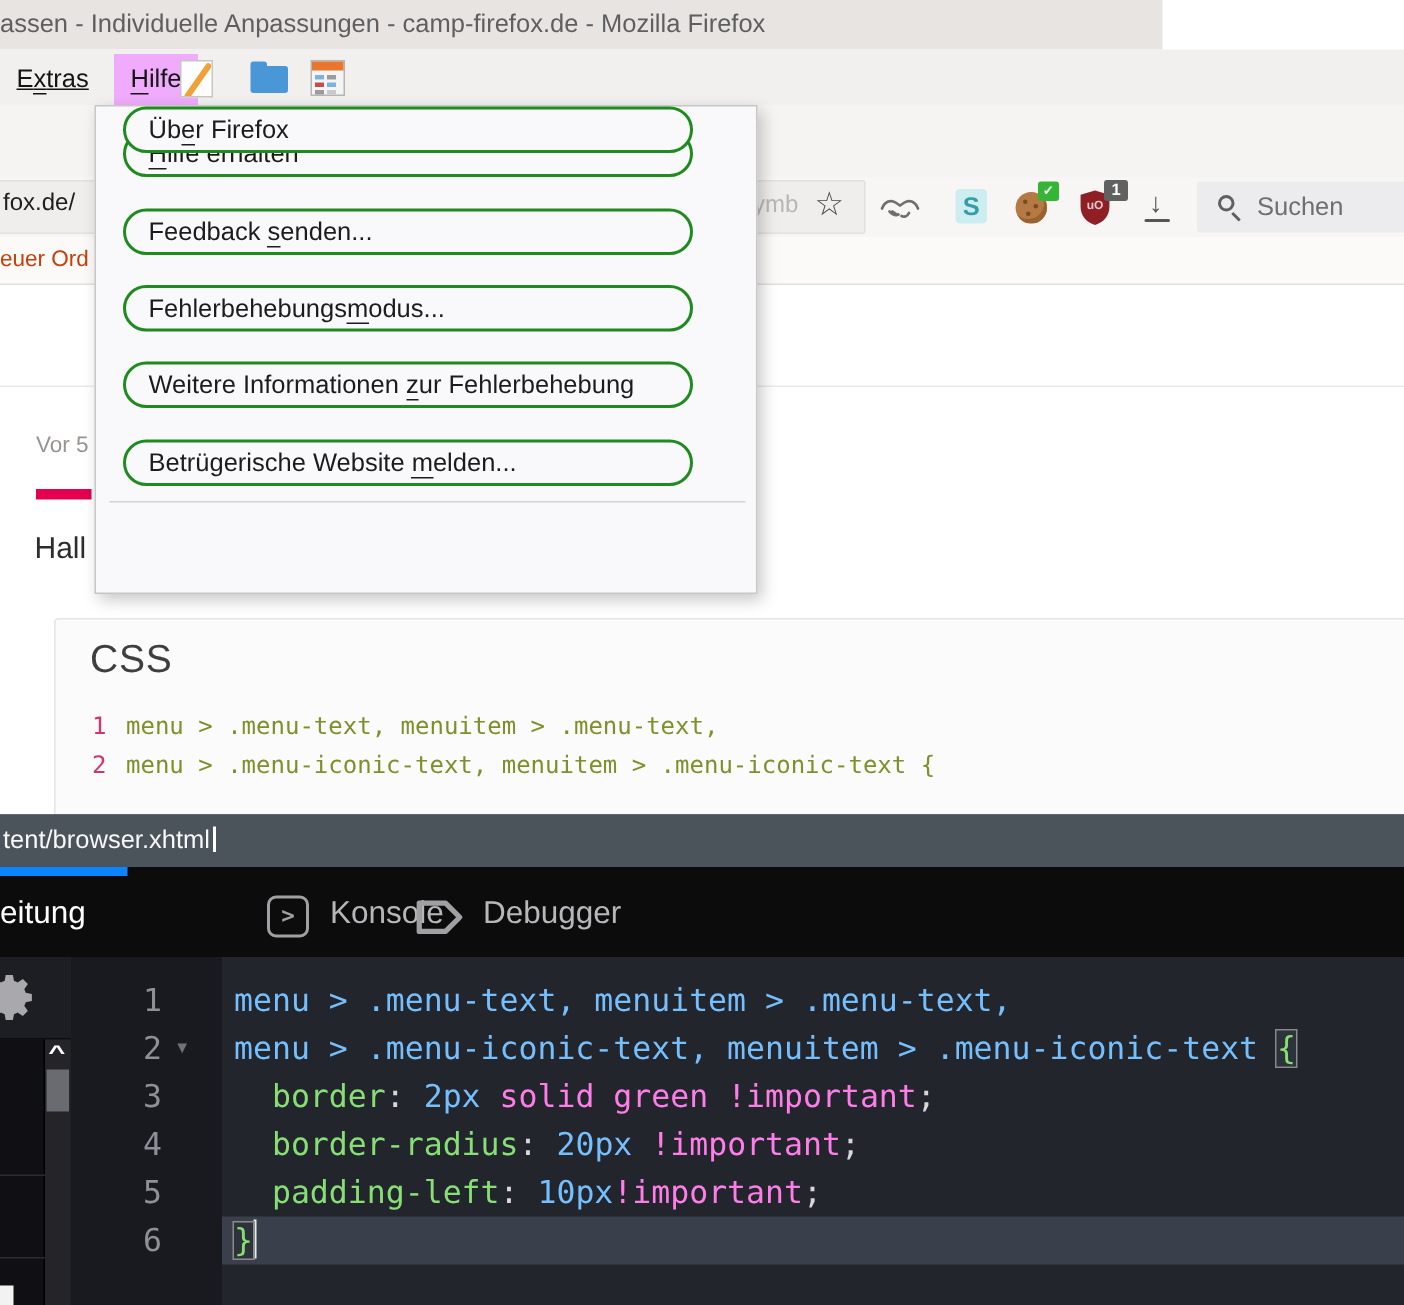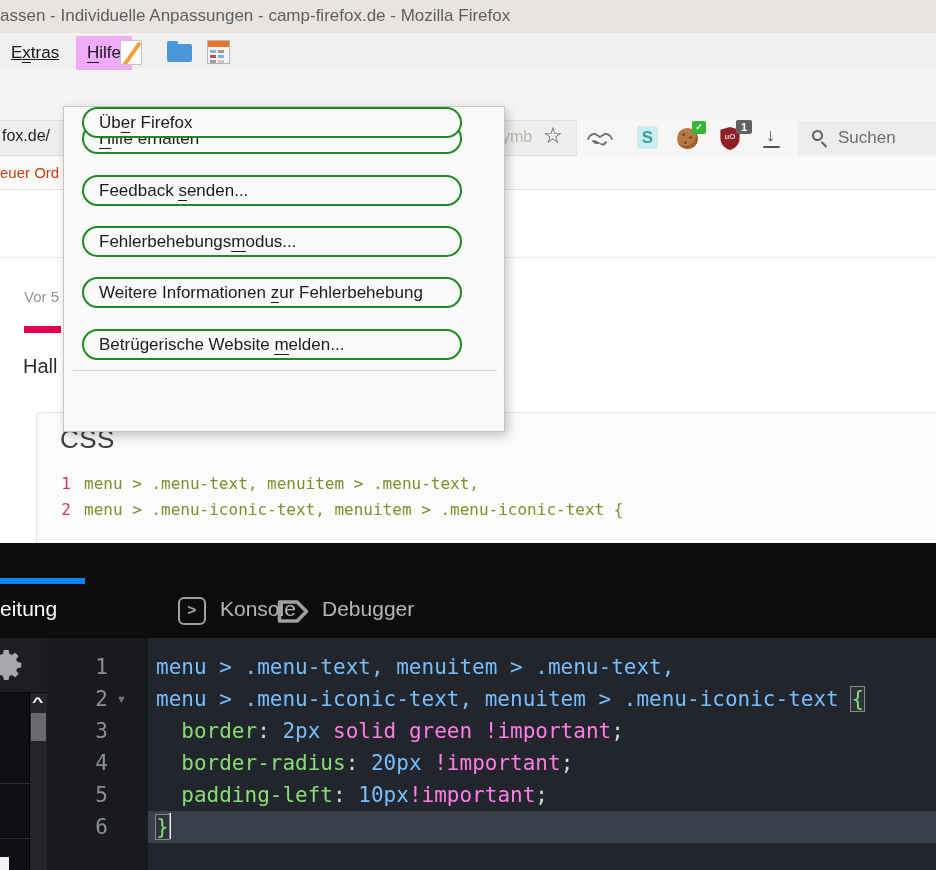--- a/index.html
+++ b/index.html
@@ -2,21 +2,21 @@
 <html><head>
 <meta charset="utf-8">
 <style>
   html,body{margin:0;padding:0;background:#fff;}
   #screen{position:relative;width:936px;height:870px;overflow:hidden;
           font-family:"Liberation Sans",sans-serif;background:#fff;}
   #screen *{box-sizing:border-box;}
   .abs{position:absolute;}
 
   
-  .titlebar{left:0;top:0;width:936px;height:33px;background:#e7e4e2;}
+  .titlebar{left:0;top:0;width:775px;height:33px;background:#e7e4e2;}
   .title-text{left:0;top:6px;font-size:17px;color:#5f5f5f;white-space:nowrap;}
 
   
   .menubar{left:0;top:33px;width:936px;height:37px;background:#f2f0ee;}
   .mb-item{position:absolute;top:3px;height:34px;padding:7px 11px 0;font-size:17px;color:#141414;white-space:nowrap;}
   .mb-extras{left:0;text-decoration:underline;}
   .mb-hilfe{left:76px;background:#f0abfc;}
   .ak{border-bottom:1.5px solid currentColor;}
   .icon-notepad{left:120px;top:7px;width:22px;height:25px;background:#fdfdfd;border:1px solid #c6c6c6;overflow:hidden;}
   .icon-notepad::after{content:'';position:absolute;left:9px;top:-1px;width:4px;height:28px;background:#f0a13a;transform:rotate(35deg);border-radius:2px;}
@@ -67,21 +67,21 @@
   .card{position:absolute;left:36px;top:222px;width:920px;height:140px;background:#fbfbfb;border:1px solid #e4e4e4;border-radius:3px;}
   .card-title{position:absolute;left:23px;top:11px;font-size:26px;color:#3f3f3f;letter-spacing:.5px;}
   .pcode{position:absolute;left:0;top:58px;width:900px;font-family:"DejaVu Sans Mono",monospace;font-size:16px;}
   .pline{height:26px;line-height:26px;white-space:pre;}
   .wc-num{display:inline-block;width:34px;text-align:right;margin-right:13px;color:#d2356b;}
   .wc-code{color:#7d9029;}
   .wc-imp{color:#e8912d;}
 
   
   .dropdown{left:63px;top:70px;width:442px;height:326px;background:#f9f9fb;border:1px solid #c6c6c6;
-     box-shadow:3px 4px 10px rgba(0,0,0,.22);z-index:50;margin-top:36px;}
+     box-shadow:3px 4px 10px rgba(0,0,0,.22);z-index:50;}
   .pill{position:absolute;left:18px;width:380px;height:31px;border:2px solid #1f8b1f;border-radius:16px;
      font-size:17px;color:#1c1c1c;line-height:27px;padding-left:15px;white-space:nowrap;overflow:hidden;background:#f9f9fb;}
   .pill:nth-of-type(1){top:16px;} .pill:nth-of-type(2){top:68px;} .pill:nth-of-type(3){top:119px;}
   .pill:nth-of-type(4){top:170px;} .pill:nth-of-type(5){top:222px;} .pill:nth-of-type(6){top:272px;}
   .menu-sep{position:absolute;left:9px;top:263px;width:424px;height:1px;background:#d4d4d8;}
 
   
   .devtools{left:0;top:543px;width:936px;height:327px;background:#0c0c0d;z-index:100;}
   .dt-url{position:absolute;left:0;top:0;width:936px;height:35px;background:#4b535b;}
   .dt-url-text{position:absolute;left:2px;top:7px;font-size:17px;color:#f7f7f7;}
@@ -185,20 +185,23 @@
         <div class="pill"><span>Feedback <span class="ak">s</span>enden...</span></div>
         <div class="pill"><span>Fehlerbehebungs<span class="ak">m</span>odus...</span></div>
         <div class="pill"><span>Weitere Informationen <span class="ak">z</span>ur Fehlerbehebung</span></div>
         <div class="pill"><span>Betrügerische Website <span class="ak">m</span>elden...</span></div>
         <div class="menu-sep"></div>
         <div class="pill"><span>Üb<span class="ak">e</span>r Firefox</span></div>
       </div>
   </div>
 
   <div class="abs devtools">
+    <div class="dt-url">
+      <div class="dt-url-text"><span>tent/browser.xhtml</span><span class="dt-cursor"></span></div>
+    </div>
     <div class="dt-indicator"></div>
     <div class="dt-tabs">
       <div class="tab-label active" style="left:0">eitung</div>
       <div class="tab-console-icon">&gt;</div>
       <div class="tab-label" style="left:220px">Konsole</div>
       <svg class="tab-debugger-icon" viewBox="0 0 24 20">
         <path d="M2 3h13l7 7-7 7H2z" fill="none" stroke="#a0a0a3" stroke-width="2.6" stroke-linejoin="round"></path>
       </svg>
       <div class="tab-label" style="left:322px">Debugger</div>
     </div>

